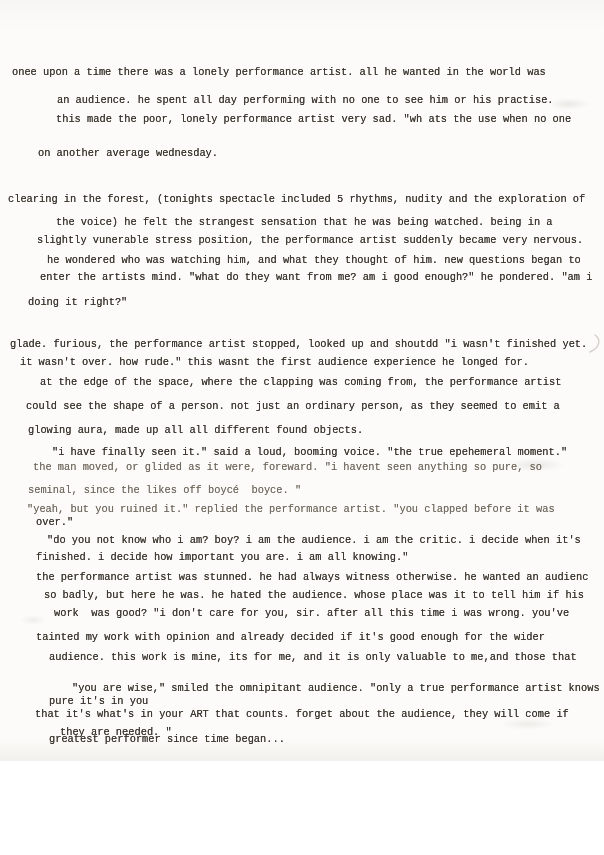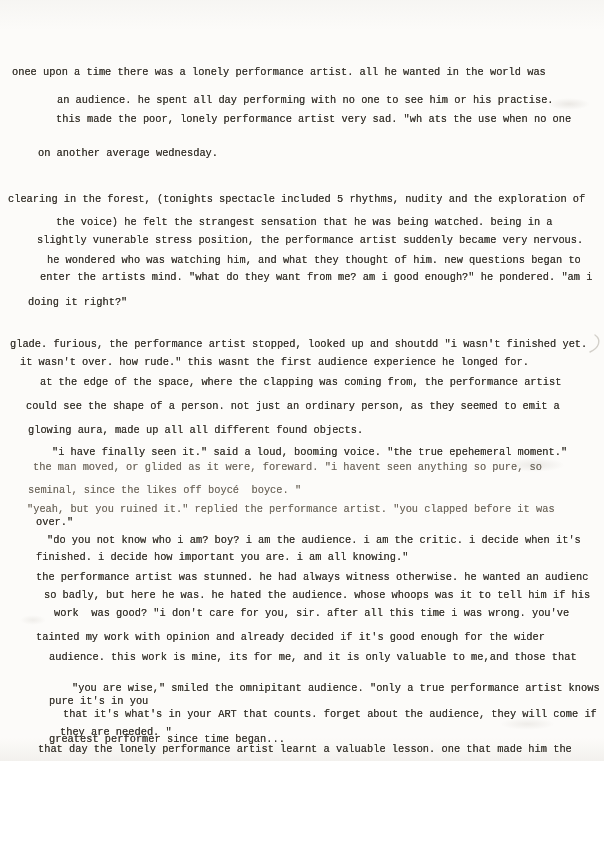--- a/index.html
+++ b/index.html
@@ -99,25 +99,24 @@
     <div class="tline" style="left: 26px; top: 400px;">could see the shape of a person. not just an ordinary person, as they seemed to emit a</div>
     <div class="tline" style="left: 28px; top: 424px;">glowing aura, made up all all different found objects.</div>
     <div class="tline" style="left: 52px; top: 446px;">"i have finally seen it." said a loud, booming voice. "the true epehemeral moment."</div>
     <div class="tline faded" style="left: 33px; top: 461px;">the man moved, or glided as it were, foreward. "i havent seen anything so pure, so</div>
     <div class="tline faded" style="left: 28px; top: 484px;">seminal, since the likes off boycé  boyce. "</div>
     <div class="tline faded" style="left: 27px; top: 503px;">"yeah, but you ruined it." replied the performance artist. "you clapped before it was</div>
     <div class="tline" style="left: 36px; top: 516px;">over."</div>
     <div class="tline" style="left: 47px; top: 534px;">"do you not know who i am? boy? i am the audience. i am the critic. i decide when it's</div>
     <div class="tline" style="left: 36px; top: 551px;">finished. i decide how important you are. i am all knowing."</div>
     <div class="tline" style="left: 36px; top: 571px;">the performance artist was stunned. he had always witness otherwise. he wanted an audienc</div>
-    <div class="tline" style="left: 44px; top: 589px;">so badly, but here he was. he hated the audience. whose whoops was it to tell him if his</div>
+    <div class="tline" style="left: 44px; top: 589px;">so badly, but here he was. he hated the audience. whose place was it to tell him if his</div>
     <div class="tline" style="left: 54px; top: 607px;">work  was good? "i don't care for you, sir. after all this time i was wrong. you've</div>
     <div class="tline" style="left: 36px; top: 631px;">tainted my work with opinion and already decided if it's good enough for the wider</div>
     <div class="tline" style="left: 49px; top: 651px;">audience. this work is mine, its for me, and it is only valuable to me,and those that</div>
     <div class="tline" style="left: 72px; top: 682px;">"you are wise," smiled the omnipitant audience. "only a true performance artist knows</div>
     <div class="tline" style="left: 49px; top: 695px;">pure it's in you</div>
-    <div class="tline" style="left: 35px; top: 708px; margin-left: 28px;">that it's what's in your ART that counts. forget about the audience, they will come if</div>
+    <div class="tline" style="left: 35px; top: 708px;">that it's what's in your ART that counts. forget about the audience, they will come if</div>
     <div class="tline" style="left: 60px; top: 726px;">they are needed. "</div>
-    <div class="tline" style="left: 38px; top: 743px;">that day the lonely performance artist learnt a valuable lesson. one that made him the</div>
     <div class="tline" style="left: 49px; top: 733px;">greatest performer since time began...</div>
     <div class="tline" style="left: 61px; top: 780px; margin-left: 28px;">not that any one knew about it...</div>
     <div class="tline" style="left: 216px; top: 797px; margin-left: 20px;">the end.</div>
   </div>
 
 </body></html>

